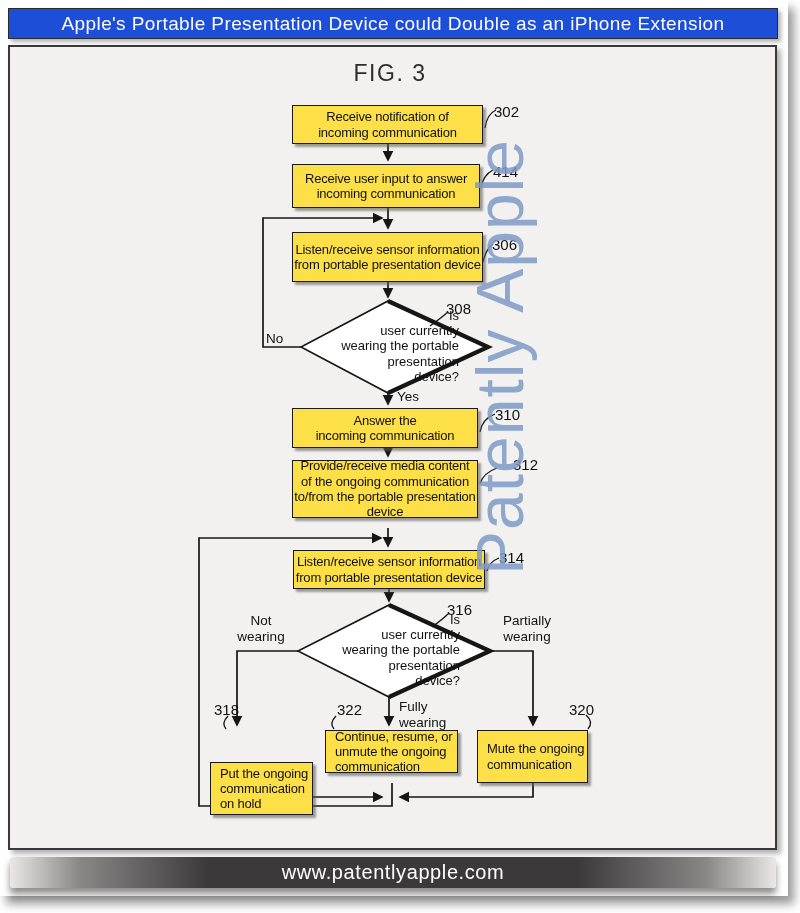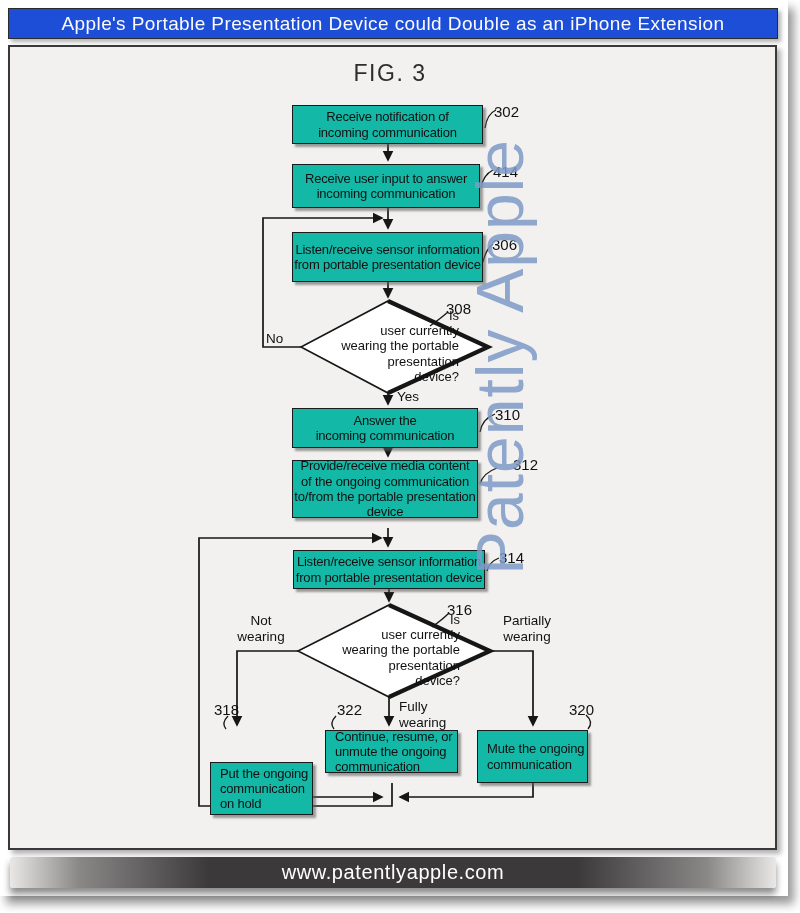--- a/index.html
+++ b/index.html
@@ -24,21 +24,21 @@
     position:absolute;left:8px;top:45px;width:769px;height:805px;
     background:#f2f1f0;border:2px solid #3a383b;box-sizing:border-box;
     box-shadow:4px 4px 5px rgba(0,0,0,.3);z-index:1;
   }
   .fig-label{
     position:absolute;left:340px;top:60px;width:100px;text-align:center;
     font-size:23px;letter-spacing:1.5px;color:#2d2d2d;z-index:7;
   }
   svg.connectors{position:absolute;left:0;top:0;z-index:4;}
   .box{
-    position:absolute;background:#14b8a6;border:1.6px solid #1a1a1a;box-sizing:border-box;
+    position:absolute;background:#fde047;border:1.6px solid #1a1a1a;box-sizing:border-box;
     box-shadow:3px 3px 2px rgba(95,95,95,.6);
     display:flex;align-items:center;justify-content:center;
     text-align:center;font-size:13px;line-height:1.18;letter-spacing:-.2px;
     white-space:pre-line;z-index:6;
   }
   .box.left{justify-content:flex-start;text-align:left;padding-left:9px;}
   .dtext{
     position:absolute;text-align:right;font-size:13px;line-height:1.17;
     white-space:pre-line;z-index:6;
   }

